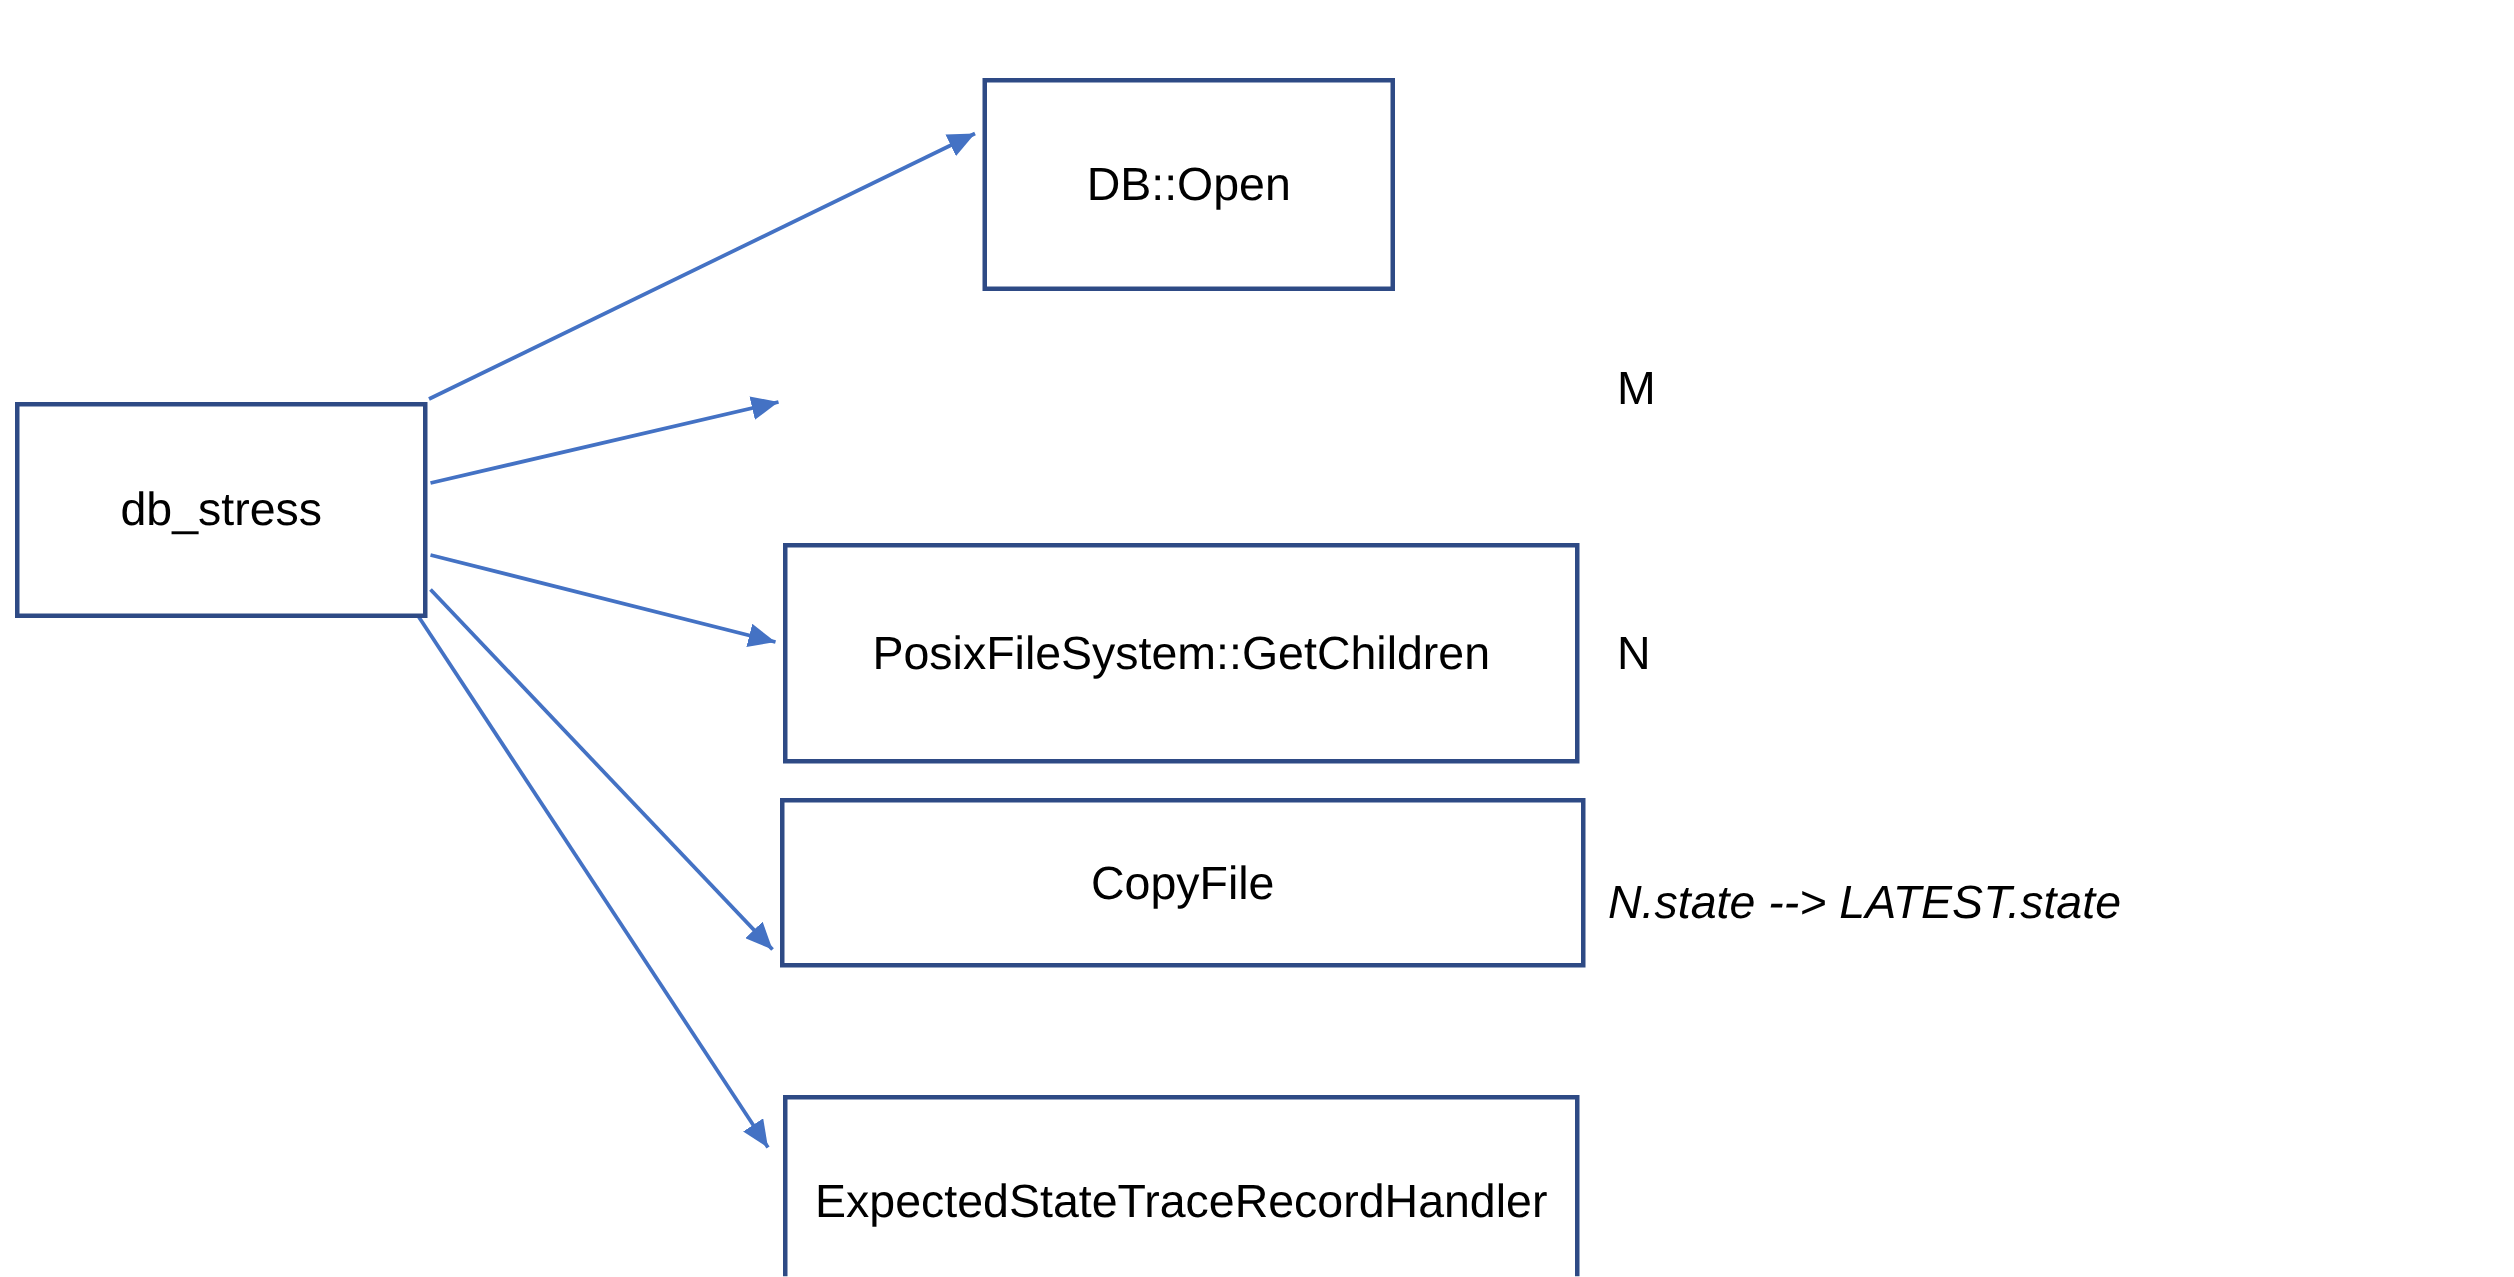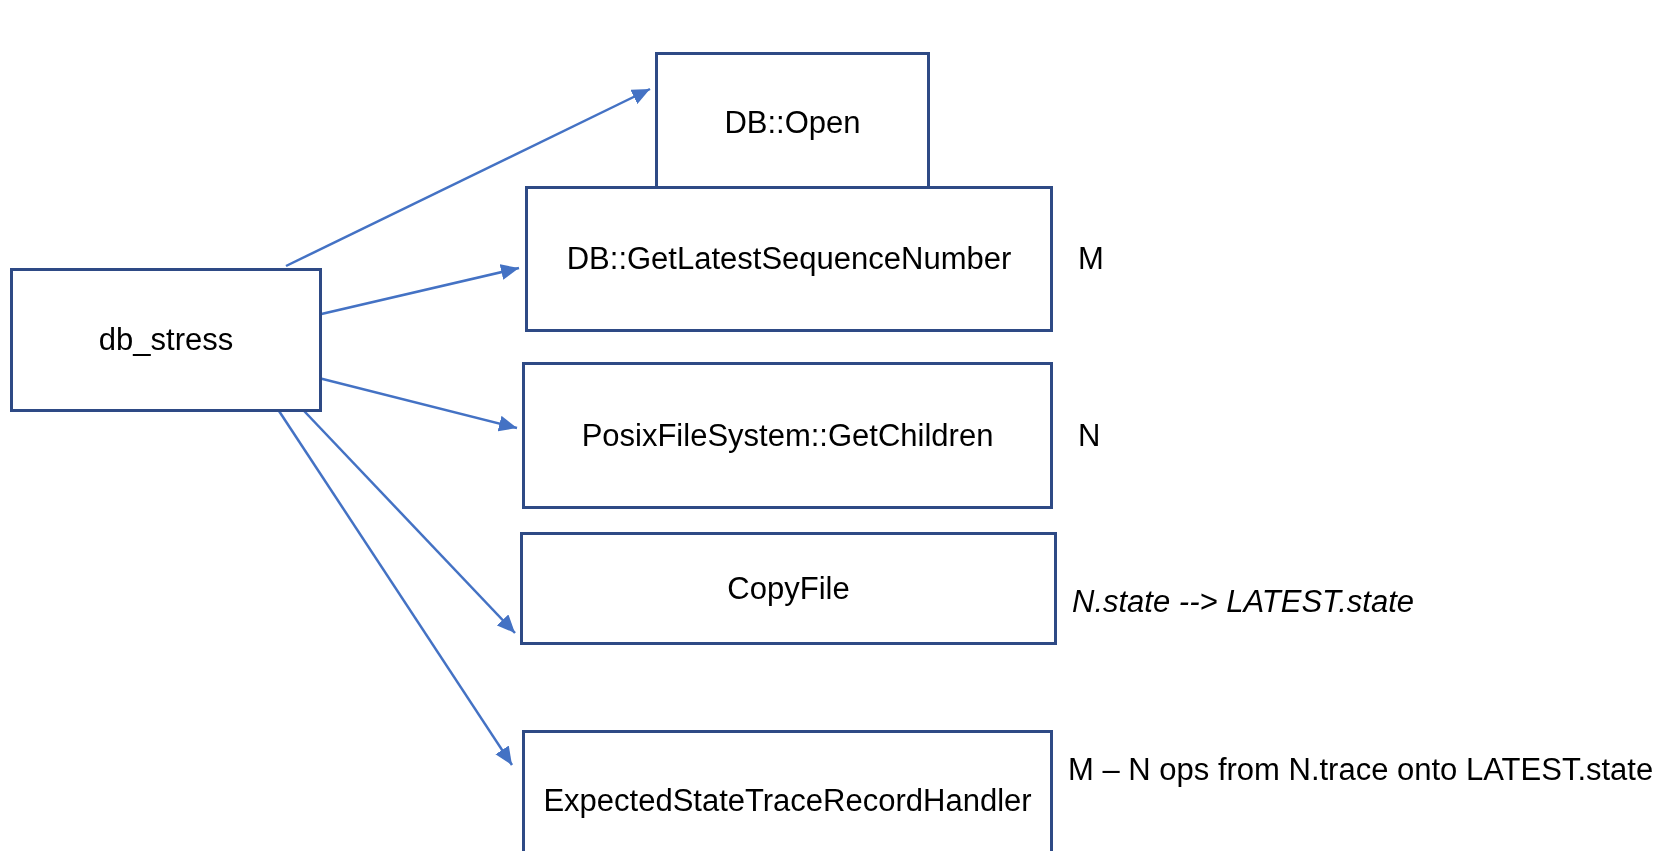--- a/index.html
+++ b/index.html
@@ -67,45 +67,41 @@
         <path class="arrowhead-shape" d="M0,0 L18,8 L0,16 Z"></path>
       </marker>
     </defs>
     <line class="arrow" x1="286" y1="266" x2="650" y2="89" marker-end="url(#ah)"></line>
     <line class="arrow" x1="287" y1="322" x2="519" y2="268" marker-end="url(#ah)"></line>
     <line class="arrow" x1="287" y1="370" x2="517" y2="428" marker-end="url(#ah)"></line>
     <line class="arrow" x1="287" y1="393" x2="515" y2="633" marker-end="url(#ah)"></line>
     <line class="arrow" x1="279" y1="411" x2="512" y2="765" marker-end="url(#ah)"></line>
   </svg>
 
-  <div class="node" style="left:10px; top:268px; width:312px; height:144px;">
+  <div class="node" style="left:10px; top:268px; width:275px; height:144px;">
     <span>db_stress</span>
   </div>
 
   <div class="node" style="left:655px; top:8px; width:275px; height:142px;margin-top:44px;">
     <span>DB::Open</span>
   </div>
 
-  <div class="node" style="left:525px; top:186px; width:528px; height:146px;">
-    <span>DB::GetLatestSequenceNumber</span>
-  </div>
 
   <div class="node" style="left:522px; top:362px; width:531px; height:147px;text-align:center;">
     <span>PosixFileSystem::GetChildren</span>
   </div>
 
   <div class="node" style="left:520px; top:532px; width:537px; height:113px;">
     <span>CopyFile</span>
   </div>
 
   <div class="node" style="left:522px; top:698px; width:531px; height:142px;margin-top:32px;">
     <span>ExpectedStateTraceRecordHandler</span>
   </div>
 
   <div class="annotation" style="left:1078px; top:237px;">M</div>
 
   <div class="annotation" style="left:1078px; top:414px;">N</div>
 
   <div class="annotation" style="left:1072px; top:580px;font-style:italic;">N.state --&gt; LATEST.state</div>
 
-  <div class="annotation" style="left:1068px; top:748px;">M – N ops from N.trace onto LATEST.state</div>
 
 </div>
 
 </body></html>

